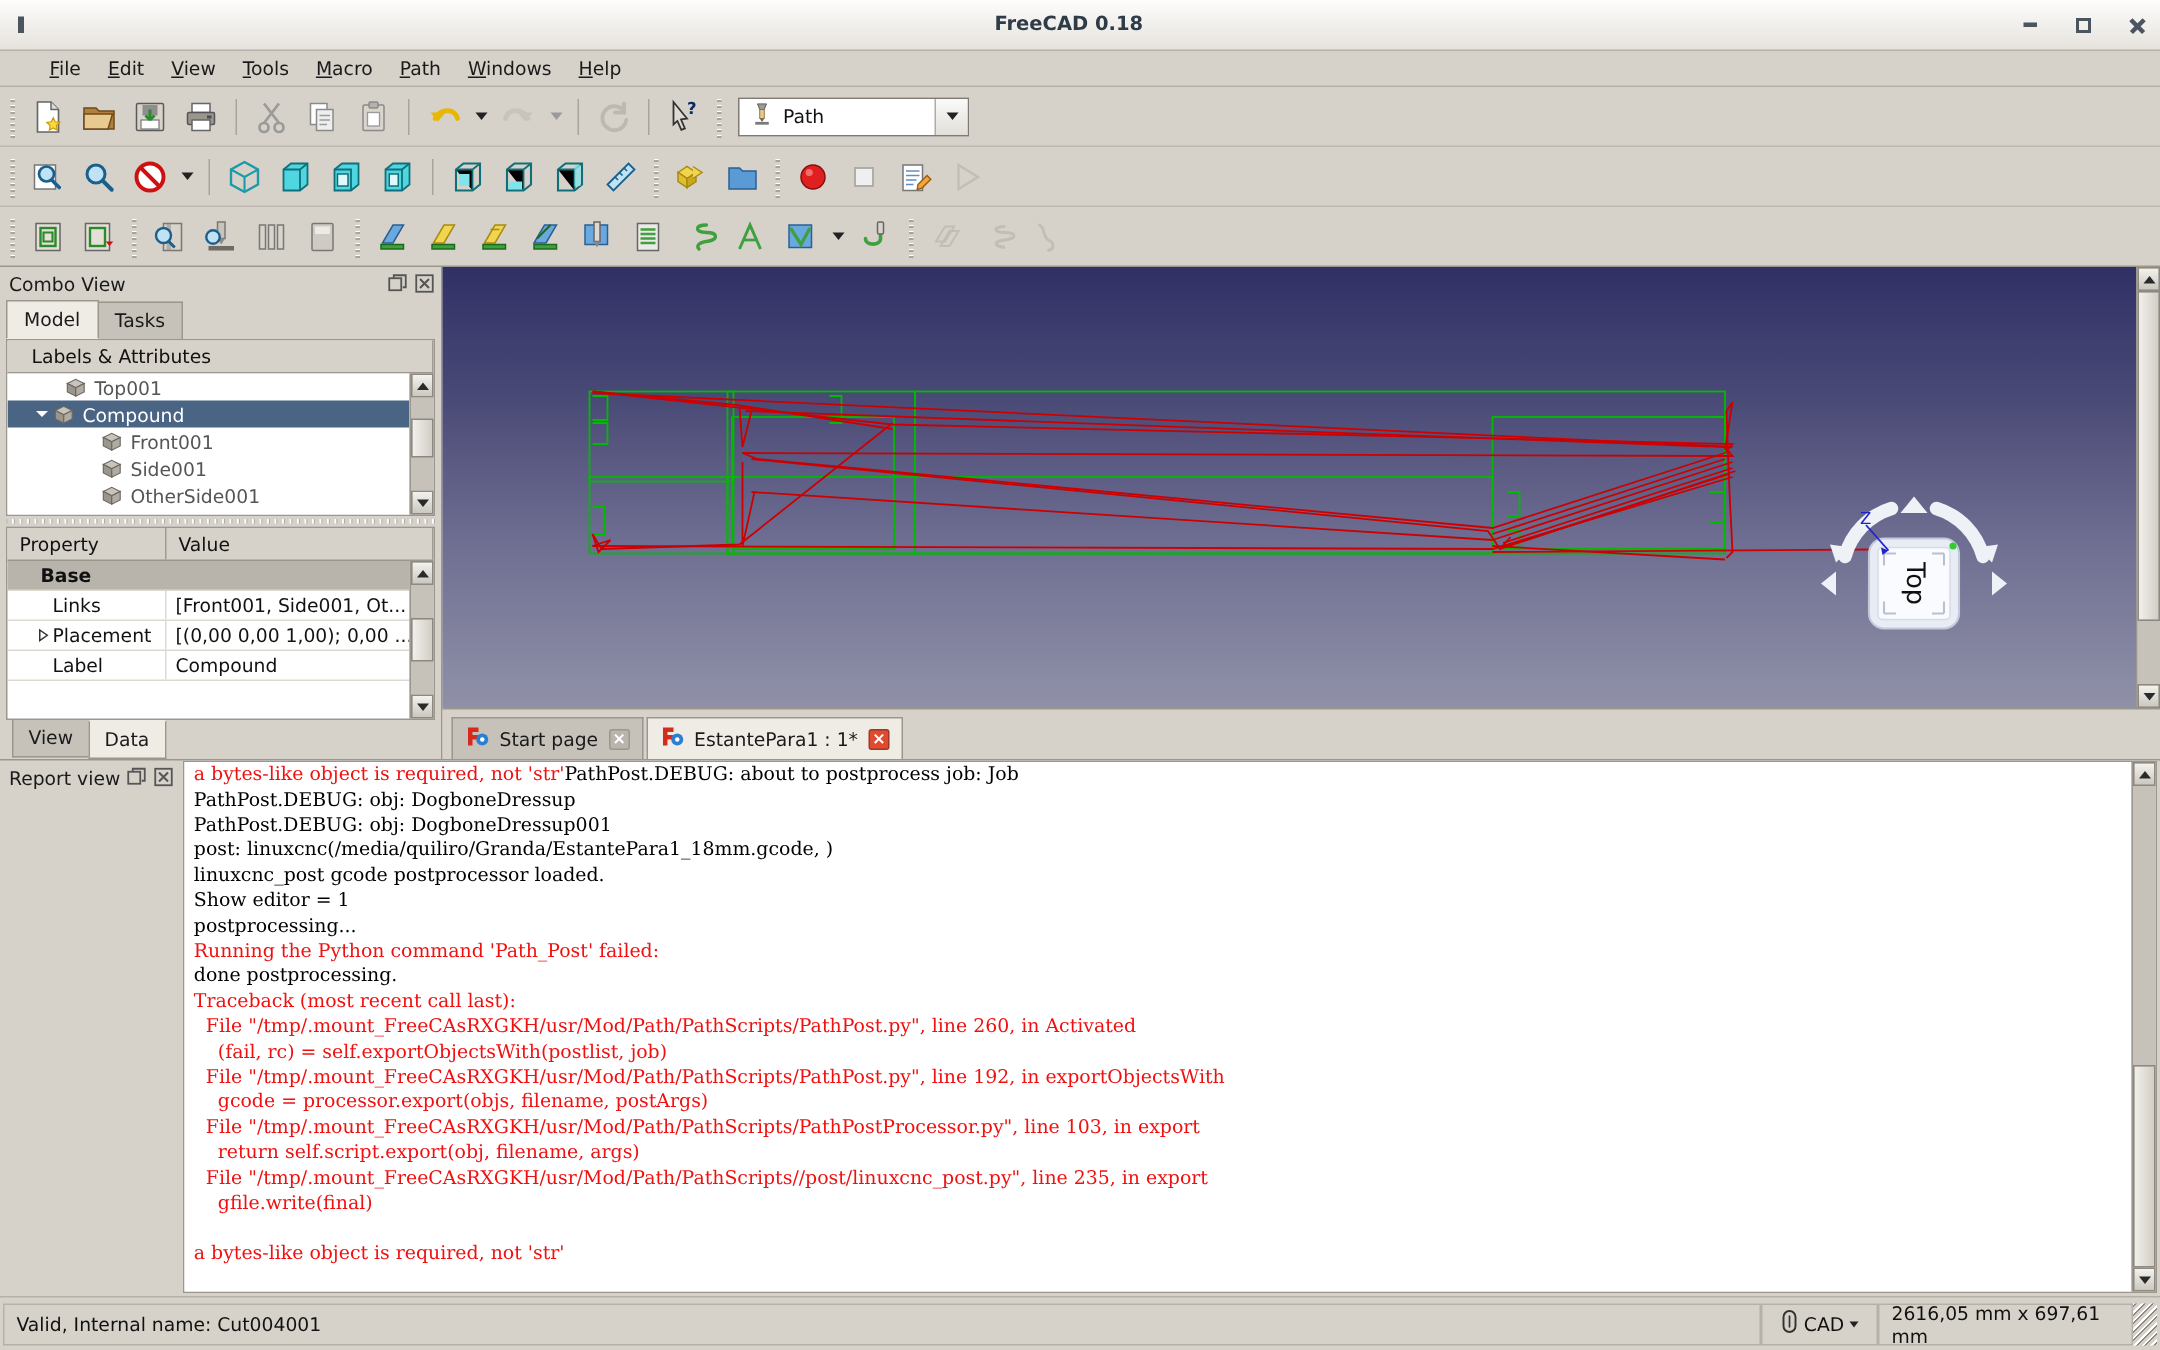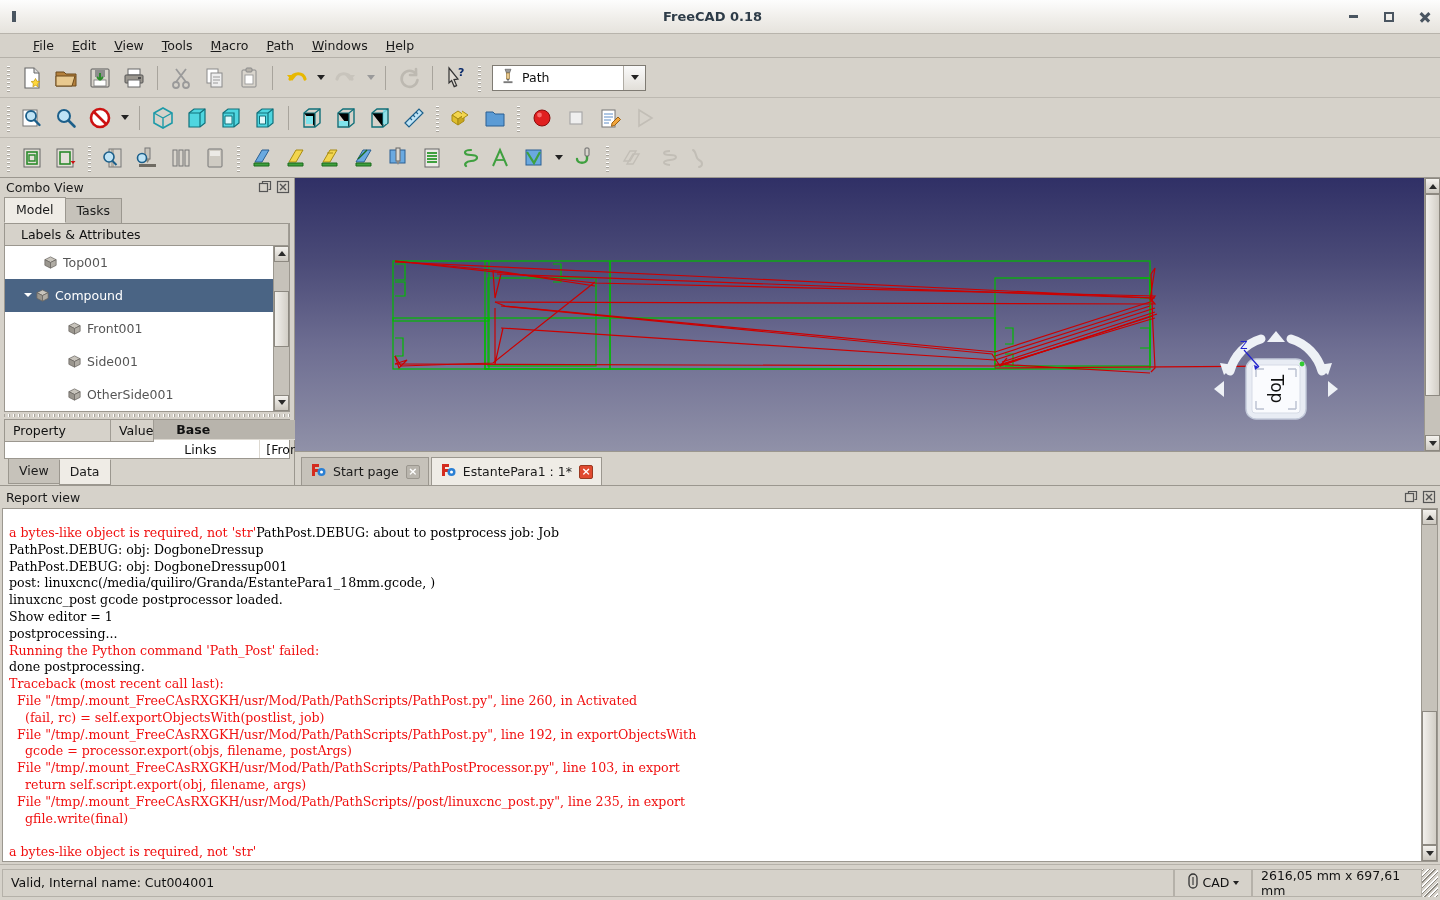--- a/index.html
+++ b/index.html
@@ -112,32 +112,32 @@
 
   .tree-box { flex: 0 0 118px; display: flex; flex-direction: column; border: 1px solid #9b978f; background: #fff; }
   .tree-header {
     height: 22px; background: #d6d2ca; border-bottom: 1px solid #9b978f;
     display: flex; align-items: center; padding-left: 10px; font-size: 12.5px; color: #111;
   }
   .tree-header-cell { border-right: 1px solid #a09c94; flex: 1; height: 22px; display: flex; align-items: center; padding-left: 6px; }
   .tree-scrollwrap { flex: 1 1 auto; display: flex; min-height: 0; }
   .tree-list { flex: 1 1 auto; overflow: hidden; background: #fff; }
   .tree-item {
-    display: flex; align-items: center; height: 33px; font-size: 12.5px;
+    display: flex; align-items: center; height: 18px; font-size: 12.5px;
     color: #555; cursor: default; padding-right: 4px;
   }
   .tree-item.sel { background: #4a6484; color: #fff; }
   .tree-arrow { width: 14px; display: flex; justify-content: center; align-items: center; flex: 0 0 14px; }
   .cube-ico { width: 15px; height: 15px; flex: 0 0 15px; margin-right: 5px; }
 
   .splitter-h { height: 7px; flex: 0 0 7px; background: #d6d2ca;
     background-image: repeating-linear-gradient(90deg,#fff 0 1px,#a8a49c 1px 2px,transparent 2px 5px);
     background-size: 5px 3px; background-repeat: repeat-x; background-position: 4px 2px; }
 
-  .prop-box { flex: 1 1 auto; display: flex; flex-direction: row; border: 1px solid #9b978f; background: #fff; min-height: 0; }
+  .prop-box { flex: 1 1 auto; display: flex; flex-direction: column; border: 1px solid #9b978f; background: #fff; min-height: 0; }
   .prop-head { display: flex; height: 22px; background: #d6d2ca; border-bottom: 1px solid #9b978f; font-size: 12.5px; }
   .prop-head div { display: flex; align-items: center; padding-left: 8px; border-right: 1px solid #a09c94; color: #111; }
   .ph-prop { width: 106px; flex: 0 0 106px; }
   .ph-val { flex: 1 1 auto; }
   .prop-rows { flex: 1 1 auto; overflow: hidden; }
   .prow { display: flex; height: 20px; font-size: 12.5px; align-items: stretch; border-bottom: 1px solid #ddd9d1; }
   .prow.group { background: #b8b4ac; font-weight: bold; color: #fff; }
   .prow.group .pcell-name { padding-left: 22px; border-right: none; }
   .pcell-name { width: 106px; flex: 0 0 106px; display: flex; align-items: center; padding-left: 18px; border-right: 1px solid #ddd9d1; color: #111; }
   .pcell-val { flex: 1 1 auto; display: flex; align-items: center; padding-left: 6px; color: #111; overflow: hidden; white-space: nowrap; }
@@ -193,33 +193,33 @@
   .dtab.active { background: #efece6; }
   .tab-close {
     width: 14px; height: 14px; display: flex; align-items: center; justify-content: center;
     font-size: 11px; line-height: 1; color: #fff; font-weight: bold;
     background: #b9b5ad; border: 1px solid #9b978f; border-radius: 2px;
   }
   .tab-close.red { background: #e04a30; border-color: #9b3a22; }
 
   
   .report {
-    flex: 0 0 358px; display: flex; flex-direction: column;
+    flex: 0 0 358px; display: flex; flex-direction: row;
     background: #d6d2ca; border-top: 1px solid #9b978f;
   }
   .report-title {
     height: 22px; display: flex; align-items: center; padding: 0 4px 0 6px;
     font-size: 12.5px; color: #1a1a1a;
   }
   .report-title .rt-label { flex: 1; }
   .report-body-wrap { flex: 1 1 auto; display: flex; margin: 0 2px 2px 2px; border: 1px solid #9b978f; background: #fff; min-height: 0; }
   .report-body {
     flex: 1 1 auto; overflow: hidden; background: #fff;
     font-family: "DejaVu Serif", serif; font-size: 12.6px; line-height: 16.8px;
-    padding: 16px 0 0 6px;
+    padding: 0 0 0 6px;
   }
   .rline { white-space: pre; color: #000; }
   .rline.err { color: #f01010; }
   .rline .errspan { color: #f01010; }
   .rline.blank { height: 16.8px; }
 
   
   .statusbar {
     height: 36px; flex: 0 0 36px; background: #d6d2ca;
     border-top: 1px solid #b5b1a9; display: flex; align-items: center; padding: 4px 2px;

